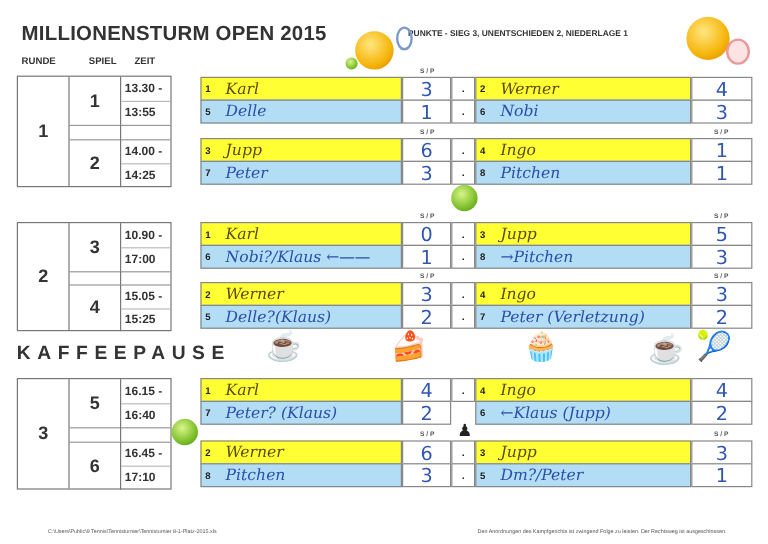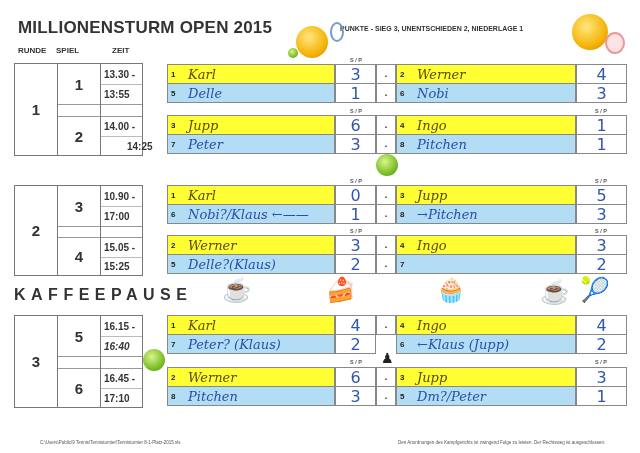--- a/index.html
+++ b/index.html
@@ -51,42 +51,42 @@
   .smiley { position: absolute; border-radius: 50%;
     background: radial-gradient(circle at 40% 35%, #ffe680, #f5b50a 60%, #e07c00); }
   .emoji { position: absolute; font-size: 24px; line-height: 1; }
 </style>
 </head>
 <body>
 
 <div class="abs title">MILLIONENSTURM OPEN 2015</div>
 <div class="abs subtitle">PUNKTE - SIEG 3, UNENTSCHIEDEN 2, NIEDERLAGE 1</div>
 <div class="abs colhead" style="left:18px">RUNDE</div>
-<div class="abs colhead" style="left:56px">SPIEL</div>
+<div class="abs colhead" style="left:74px">SPIEL</div>
 <div class="abs colhead" style="left:112px">ZEIT</div>
 
 <div class="smiley" style="left:296px;top:26px;width:32px;height:32px;"></div>
 <div class="ball" style="left:288px;top:48px;width:10px;height:10px;"></div>
 <div class="abs" style="left:330px;top:22px;width:14px;height:20px;border:2px solid #7a9ac8;border-radius:50%;"></div>
 <div class="smiley" style="left:572px;top:14px;width:36px;height:36px;"></div>
 <div class="abs" style="left:605px;top:32px;width:20px;height:22px;border:2px solid #e89a9a;border-radius:50%;background:#fde3e3;"></div>
 
 <div class="sched" style="top:63px;height:93px;">
   <div class="runde">1</div>
   <div class="spiel" style="top:0;height:40px;">1</div>
   <div class="zeit" style="top:0;height:20px;">13.30 -</div>
   <div class="hl2" style="top:20px;"></div>
   <div class="zeit" style="top:20px;height:20px;">13:55</div>
   <div class="hl" style="top:40px;"></div>
   <div class="spiel" style="top:40px;height:12px;"></div>
   <div class="hl" style="top:52px;"></div>
   <div class="spiel" style="top:52px;height:40px;">2</div>
   <div class="zeit" style="top:52px;height:20px;">14.00 -</div>
   <div class="hl2" style="top:72px;"></div>
-  <div class="zeit" style="top:72px;height:20px;margin-left:23px;">14:25</div>
+  <div class="zeit" style="top:72px;height:20px;">14:25</div>
 </div>
 
 <div class="sched" style="top:185px;height:91px;">
   <div class="runde">2</div>
   <div class="spiel" style="top:0;height:40px;">3</div>
   <div class="zeit" style="top:0;height:20px;">10.90 -</div>
   <div class="hl2" style="top:20px;"></div>
   <div class="zeit" style="top:20px;height:20px;">17:00</div>
   <div class="hl" style="top:40px;"></div>
   <div class="spiel" style="top:40px;height:11px;"></div>
@@ -102,21 +102,21 @@
 <div class="emoji" style="left:326px;top:278px;">🍰</div>
 <div class="emoji" style="left:436px;top:278px;">🧁</div>
 <div class="emoji" style="left:540px;top:280px;">☕</div>
 <div class="emoji" style="left:580px;top:278px;">🎾</div>
 
 <div class="sched" style="top:315px;height:93px;">
   <div class="runde">3</div>
   <div class="spiel" style="top:0;height:40px;">5</div>
   <div class="zeit" style="top:0;height:20px;">16.15 -</div>
   <div class="hl2" style="top:20px;"></div>
-  <div class="zeit" style="top:20px;height:20px;font-style:italic;">16:40</div>
+  <div class="zeit" style="top:20px;height:20px;">16:40</div>
   <div class="hl" style="top:40px;"></div>
   <div class="spiel" style="top:40px;height:12px;"></div>
   <div class="hl" style="top:52px;"></div>
   <div class="spiel" style="top:52px;height:40px;">6</div>
   <div class="zeit" style="top:52px;height:20px;">16.45 -</div>
   <div class="hl2" style="top:72px;"></div>
   <div class="zeit" style="top:72px;height:20px;">17:10</div>
 </div>
 
 <div class="ball" style="left:376px;top:154px;"></div>
@@ -236,20 +236,21 @@
   </div>
   <div class="row blue" style="top:19px;">
     <div class="lname">
         <span class="num">5</span>
         <span class="hand">Delle?(Klaus)</span>
       </div>
     <div class="lscore">2</div>
     <div class="dot">.</div>
     <div class="rname">
         <span class="num">7</span>
+        <span class="hand">Peter (Verletzung)</span>
       </div>
     <div class="rscore">2</div>
   </div>
 </div>
 
 <div class="match" style="top:315px;">
   <div class="row yellow" style="top:0;">
     <div class="lname">
         <span class="num">1</span>
         <span class="hand">Karl</span>

